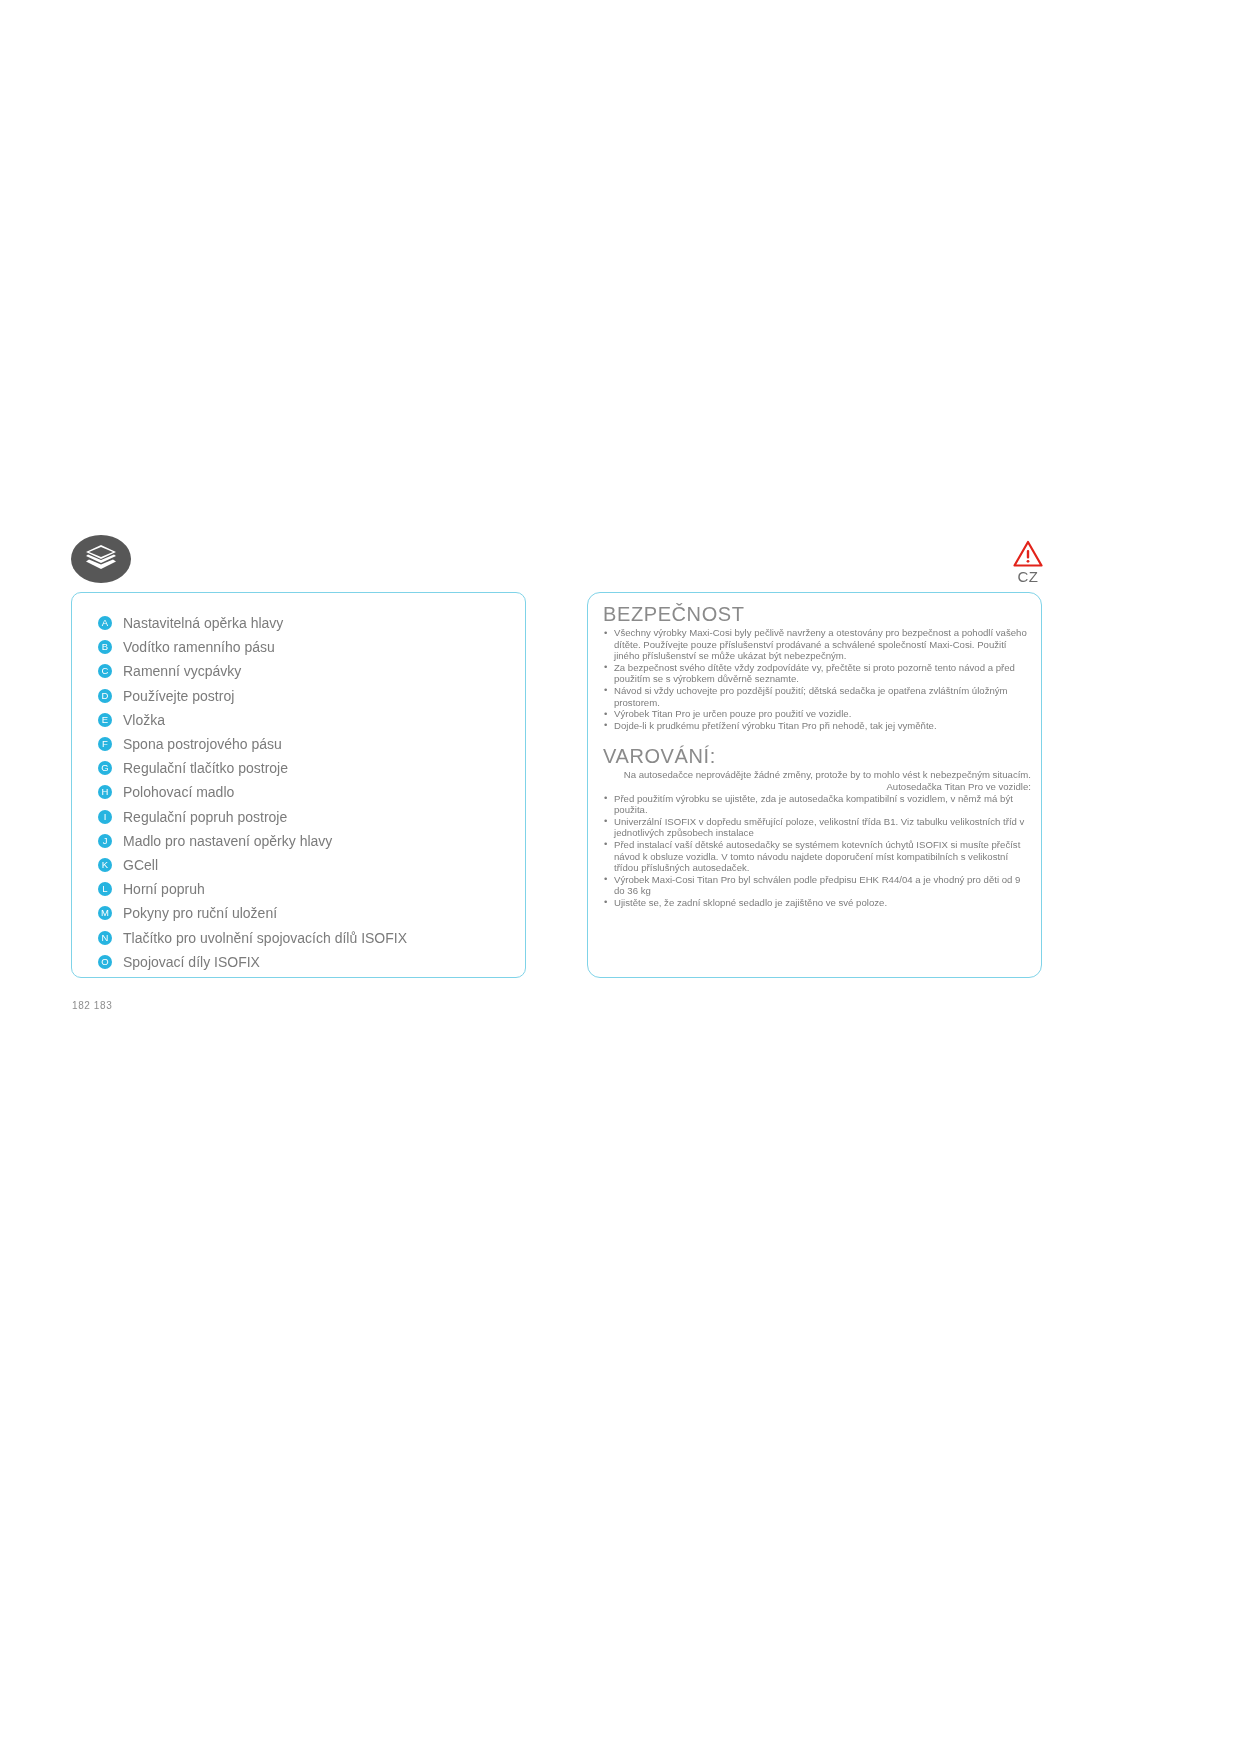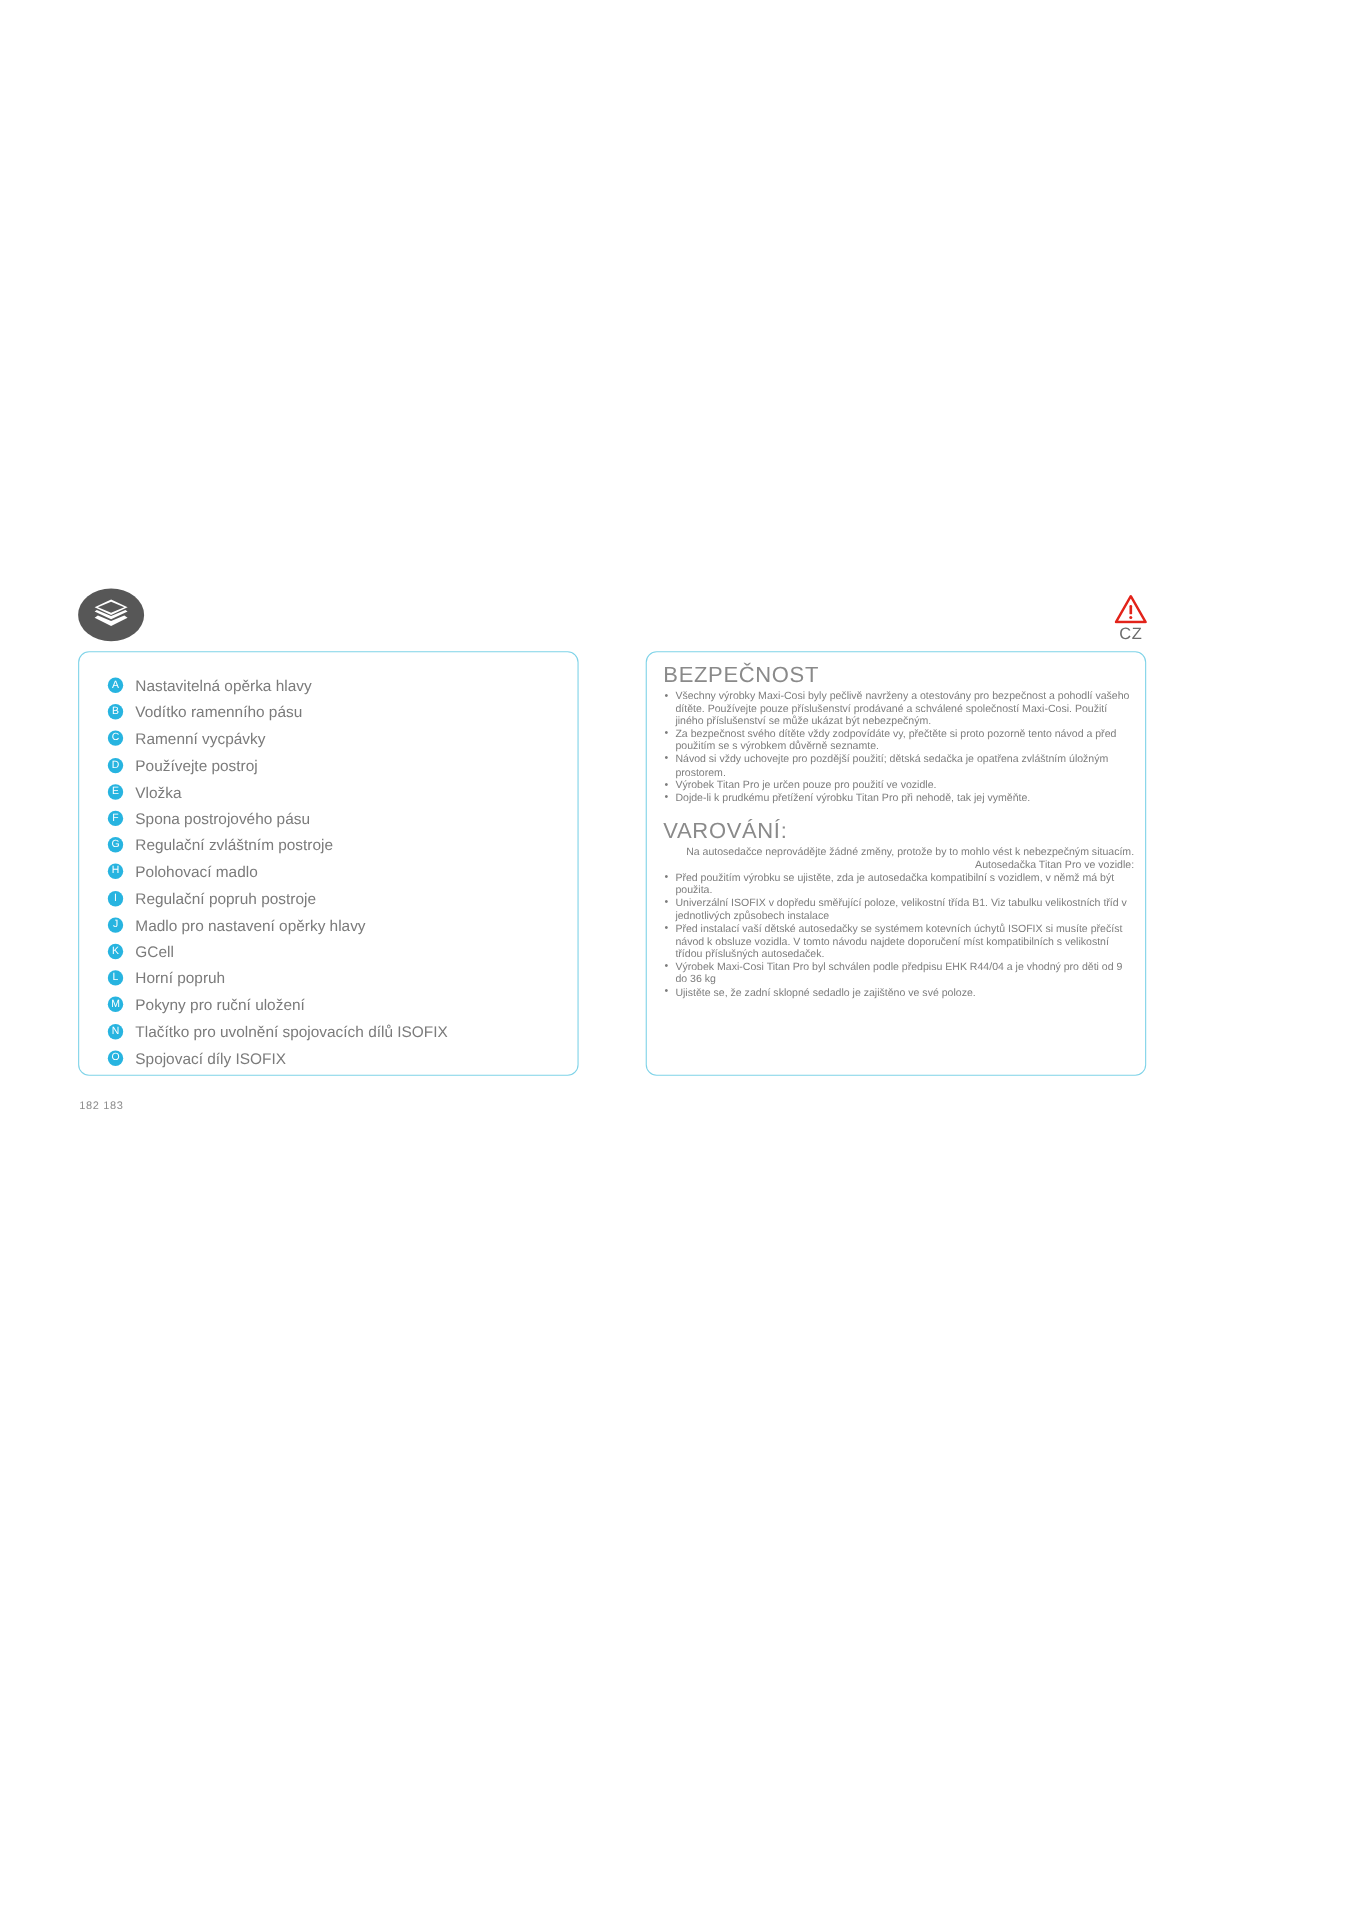--- a/index.html
+++ b/index.html
@@ -73,20 +73,21 @@
     left: 71px;
     top: 592px;
     width: 455px;
     height: 386px;
   }
   #panel-safety {
     left: 587px;
     top: 592px;
     width: 455px;
     height: 386px;
+    border-radius: 13px;
   }
 
   
   #parts-list {
     position: absolute;
     left: 26px;
     top: 18px;
     right: 12px;
   }
   .part-row {
@@ -218,21 +219,21 @@
         <div class="part-row">
           <span class="badge">E</span>
           <span class="part-label">Vložka</span>
         </div>
         <div class="part-row">
           <span class="badge">F</span>
           <span class="part-label">Spona postrojového pásu</span>
         </div>
         <div class="part-row">
           <span class="badge">G</span>
-          <span class="part-label">Regulační zvláštním postroje</span>
+          <span class="part-label">Regulační tlačítko postroje</span>
         </div>
         <div class="part-row">
           <span class="badge">H</span>
           <span class="part-label">Polohovací madlo</span>
         </div>
         <div class="part-row">
           <span class="badge">I</span>
           <span class="part-label">Regulační popruh postroje</span>
         </div>
         <div class="part-row">

